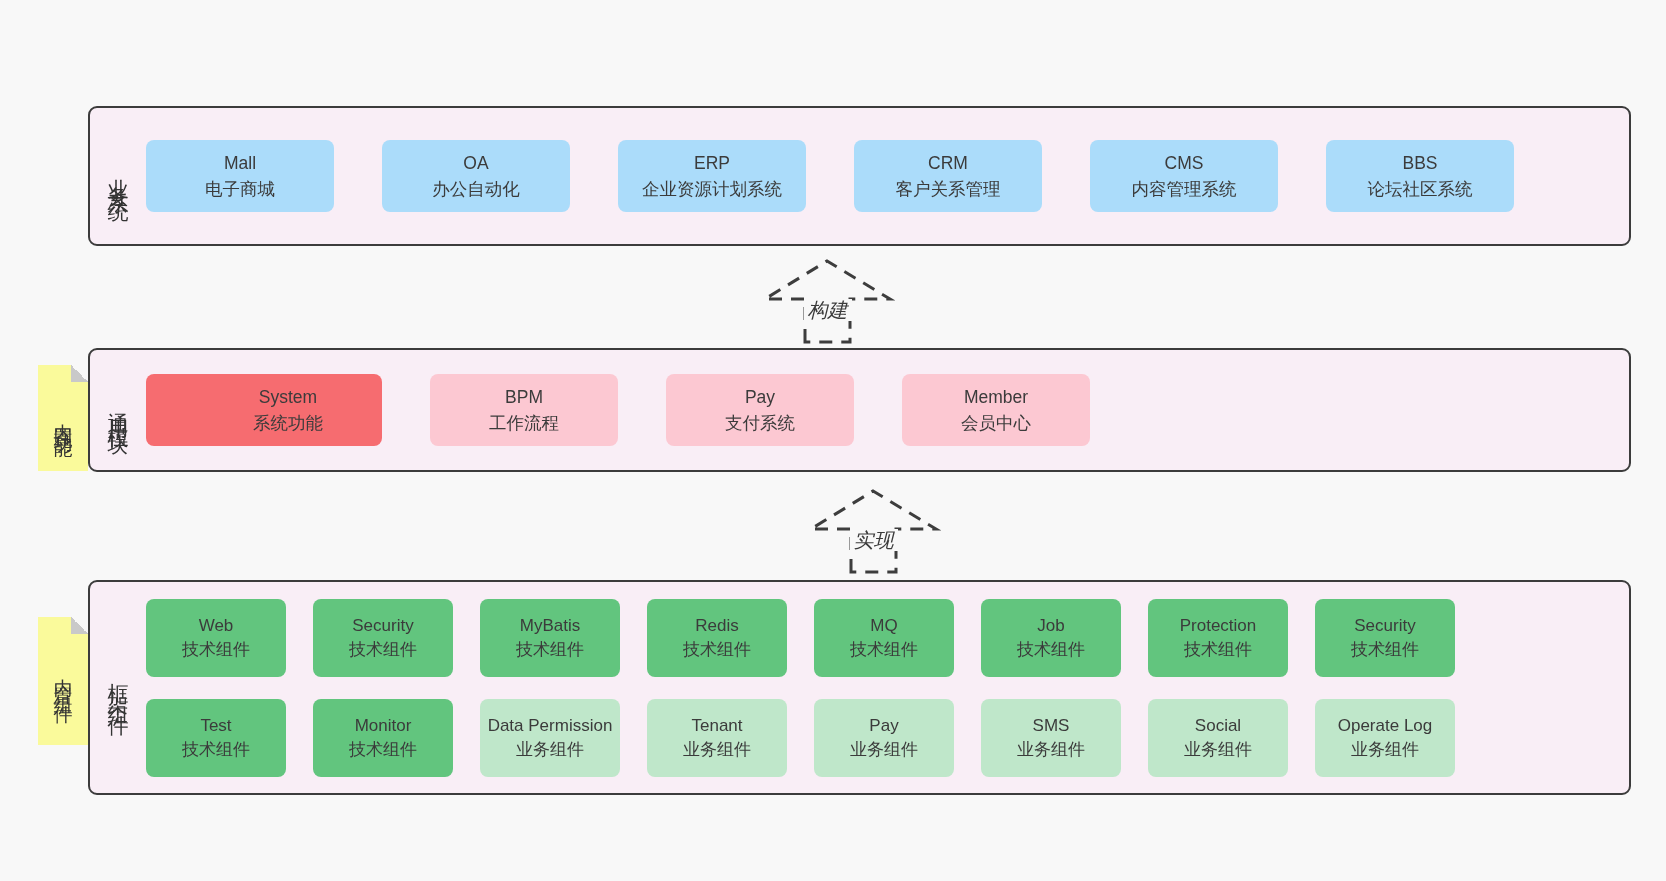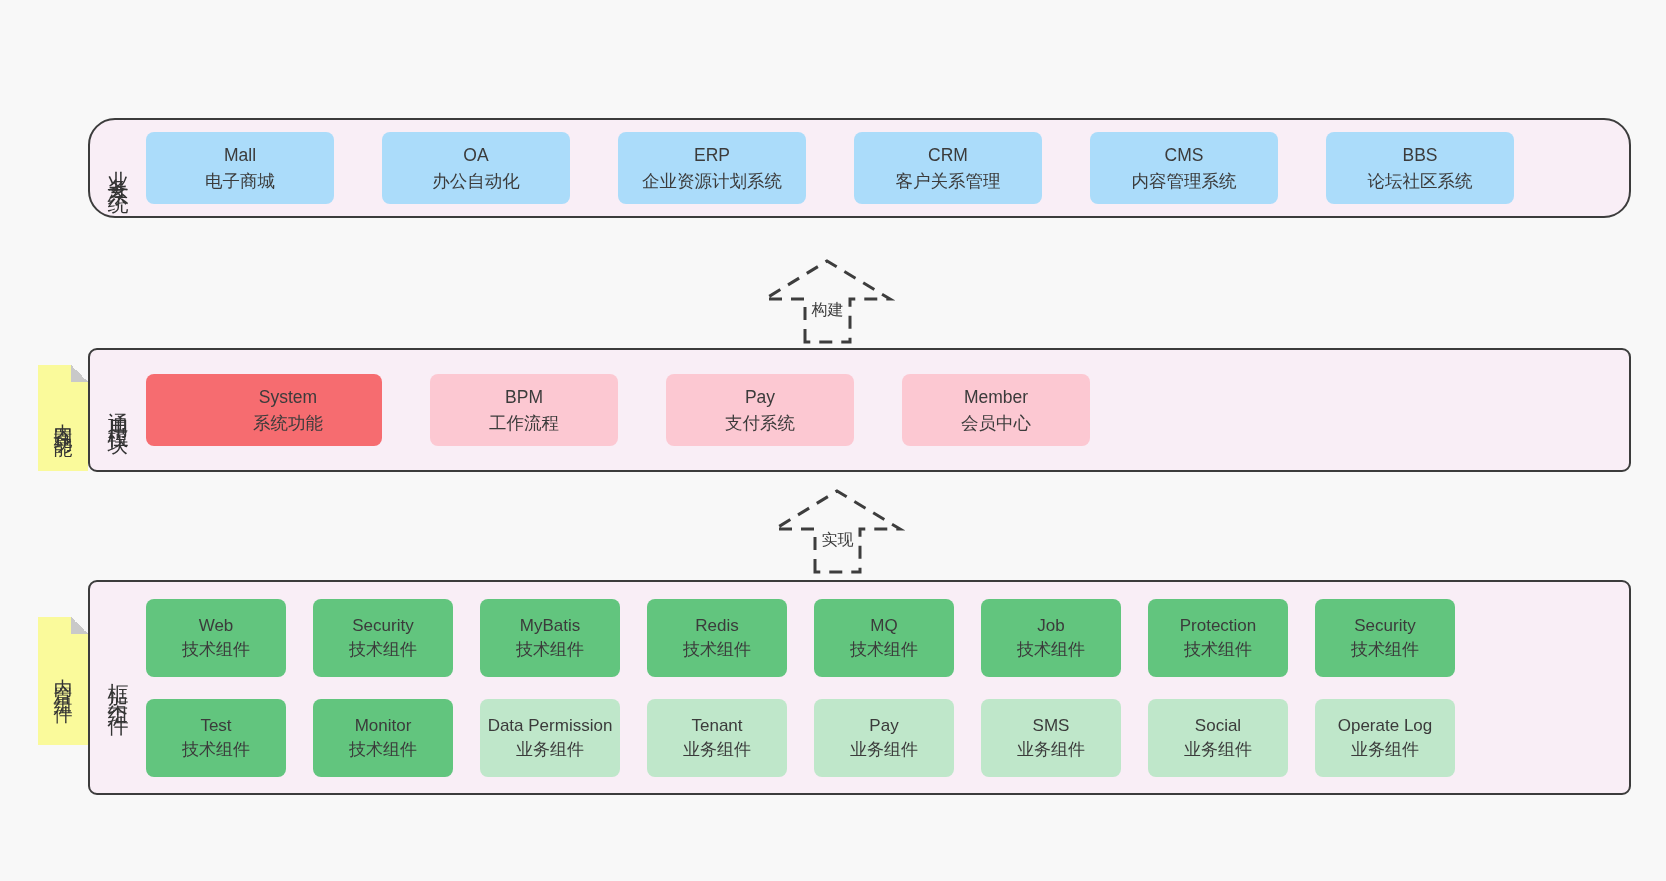--- a/index.html
+++ b/index.html
@@ -10,21 +10,21 @@
     color:#3b3b3b;
   }
   .canvas{position:relative;width:1666px;height:881px;background:#f8f8f8;overflow:hidden;}
 
   
   .band{
     position:absolute;left:88px;width:1543px;
     background:#f9eef6;border:2px solid #3c3c3c;border-radius:9px;
     box-sizing:border-box;display:flex;align-items:stretch;
   }
-  .band-1{top:118px;height:100px;border-radius:27px;}
+  .band-1{top:106px;height:140px;}
   .band-2{top:348px;height:124px;}
   .band-3{top:580px;height:215px;}
   .band-label{
     flex:none;width:56px;display:flex;align-items:center;justify-content:center;
     writing-mode:vertical-rl;text-orientation:upright;
     font-size:21px;letter-spacing:7px;color:#333;
   }
   .band-3 .band-label{letter-spacing:11px;}
   .boxes{display:flex;align-items:center;gap:48px;}
   .rows{display:flex;flex-direction:column;justify-content:center;gap:22px;}
@@ -56,26 +56,27 @@
   }
   .sticky-2 .sticky-label{letter-spacing:9px;}
   .fold{
     position:absolute;top:0;right:0;width:17px;height:17px;
     background:linear-gradient(225deg,#f8f8f8 0 50%,#c9c9c9 50% 100%);
   }
 
   
   .arrow{position:absolute;width:135px;height:88px;}
   .arrow-1{left:760px;top:257px;}
-  .arrow-2{left:770px;top:487px;}
+  .arrow-2{left:806px;top:487px;}
   .arrow svg{display:block;}
   .arrow-label{
     position:absolute;left:50%;top:42px;transform:translateX(-50%);
-    background:#f8f8f8;padding:0 4px;font-size:16px;line-height:22px;color:#3b3b3b;
+    background:#f8f8f8;padding:0 4px;font-size:20px;line-height:22px;color:#3b3b3b;
     white-space:nowrap;
+    font-style:italic;
   }
 </style>
 </head>
 <body>
 
 <div class="canvas">
 
   <div class="band band-1">
     <div class="band-label">业务系统</div>
     <div class="boxes">

